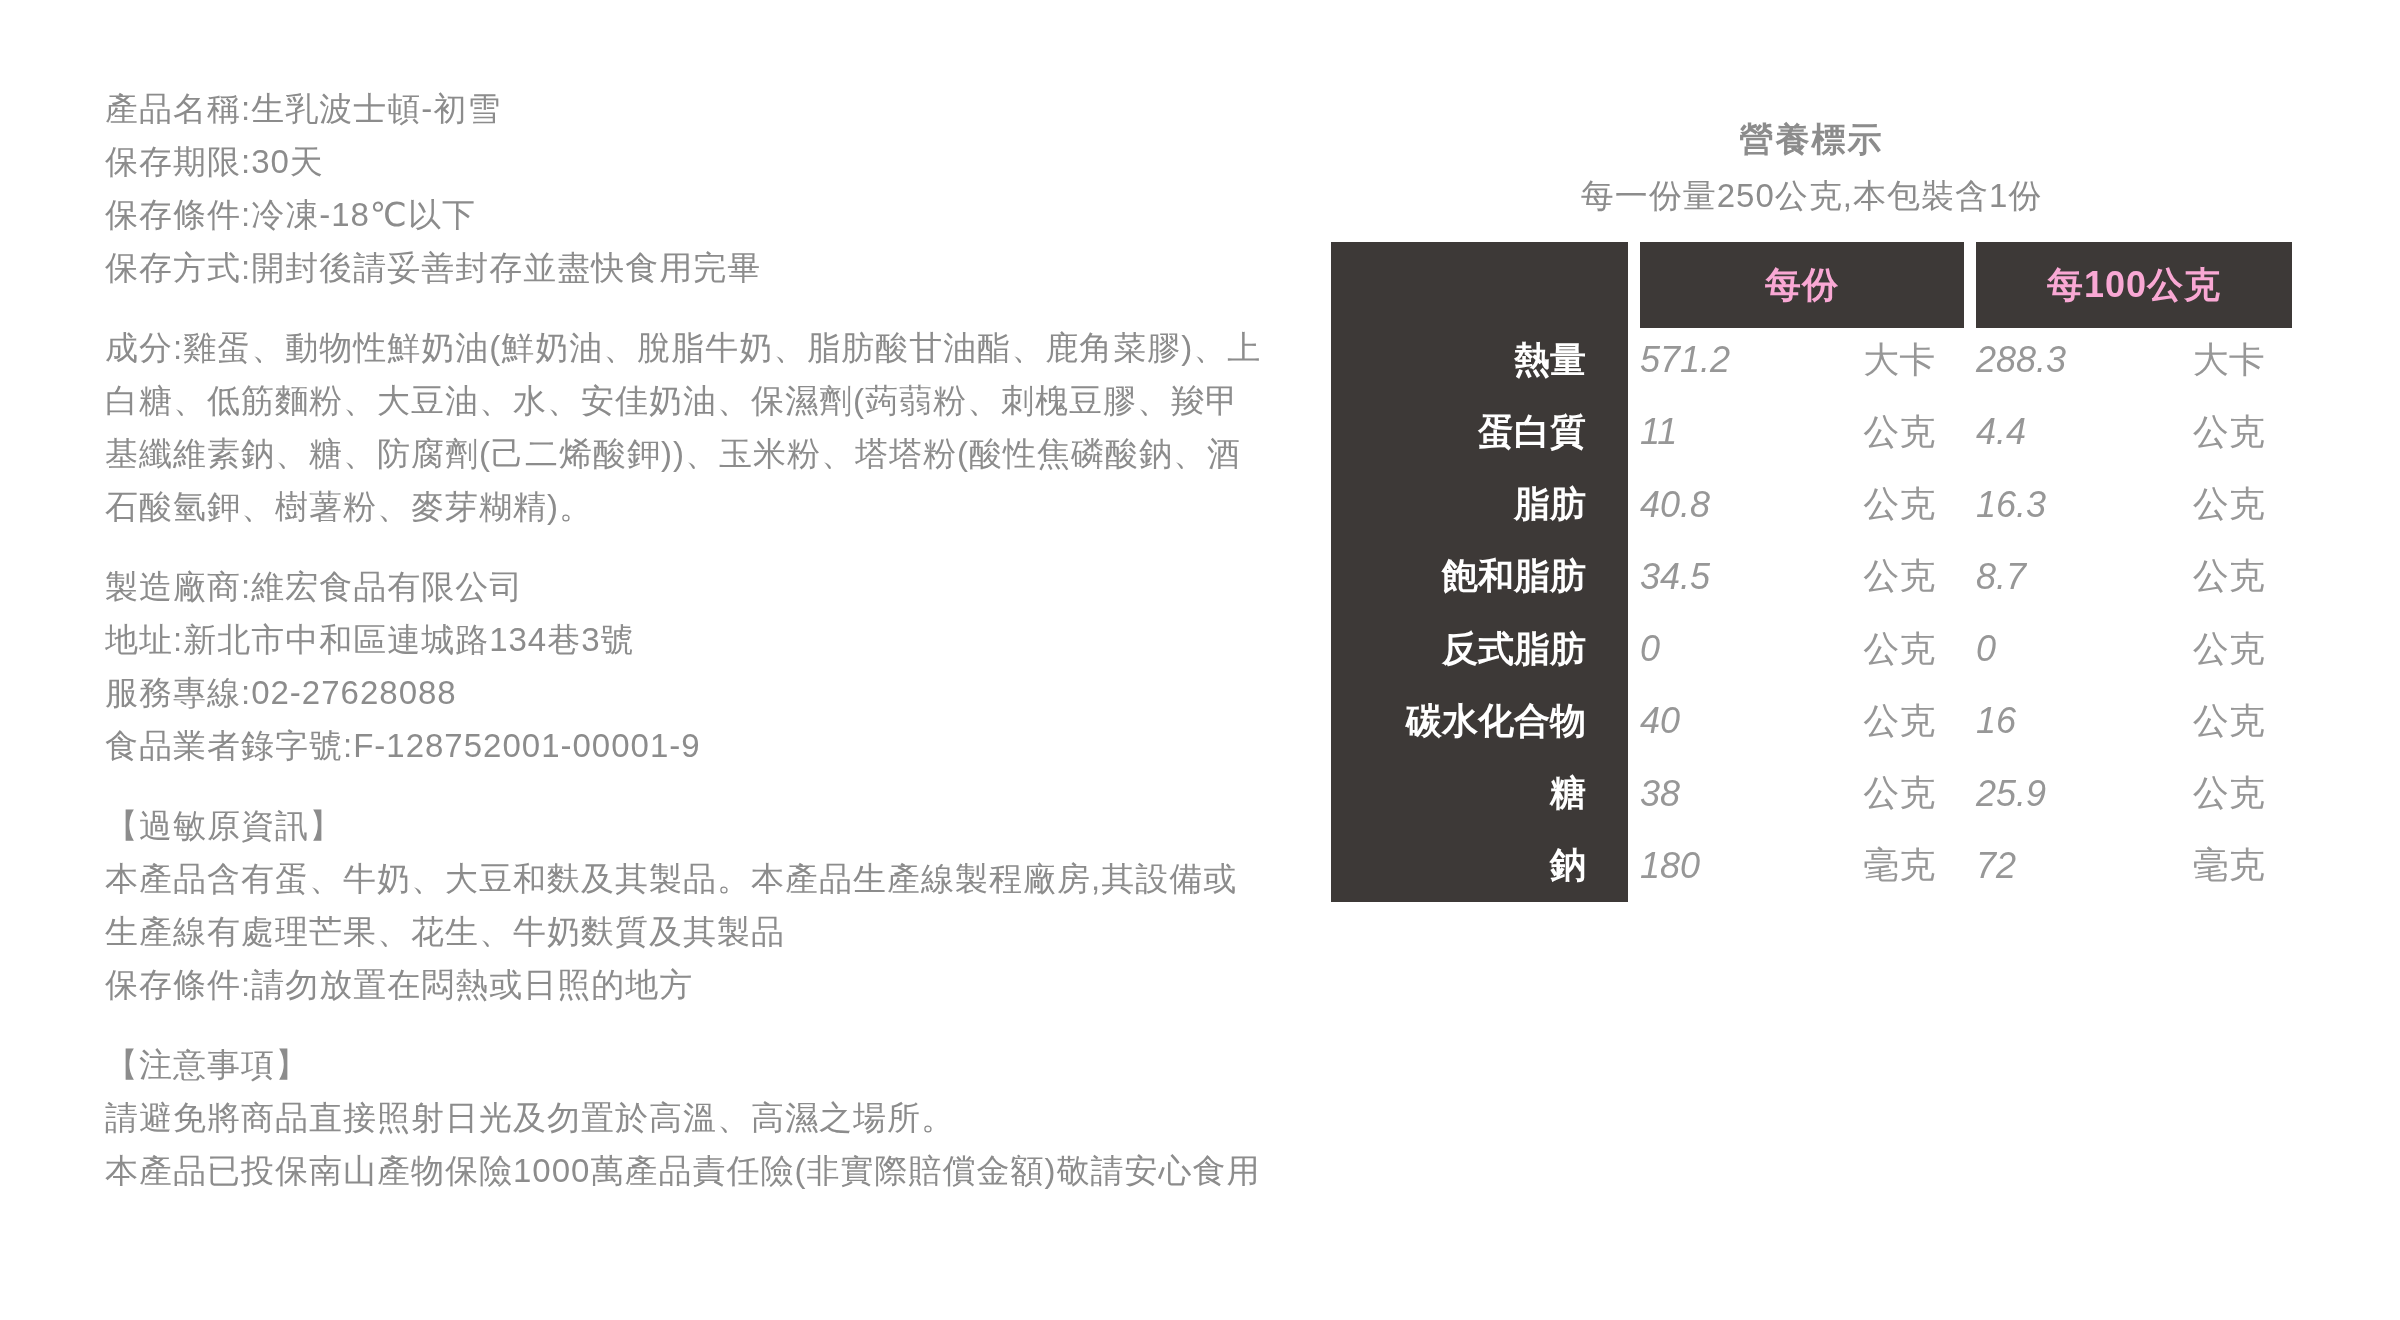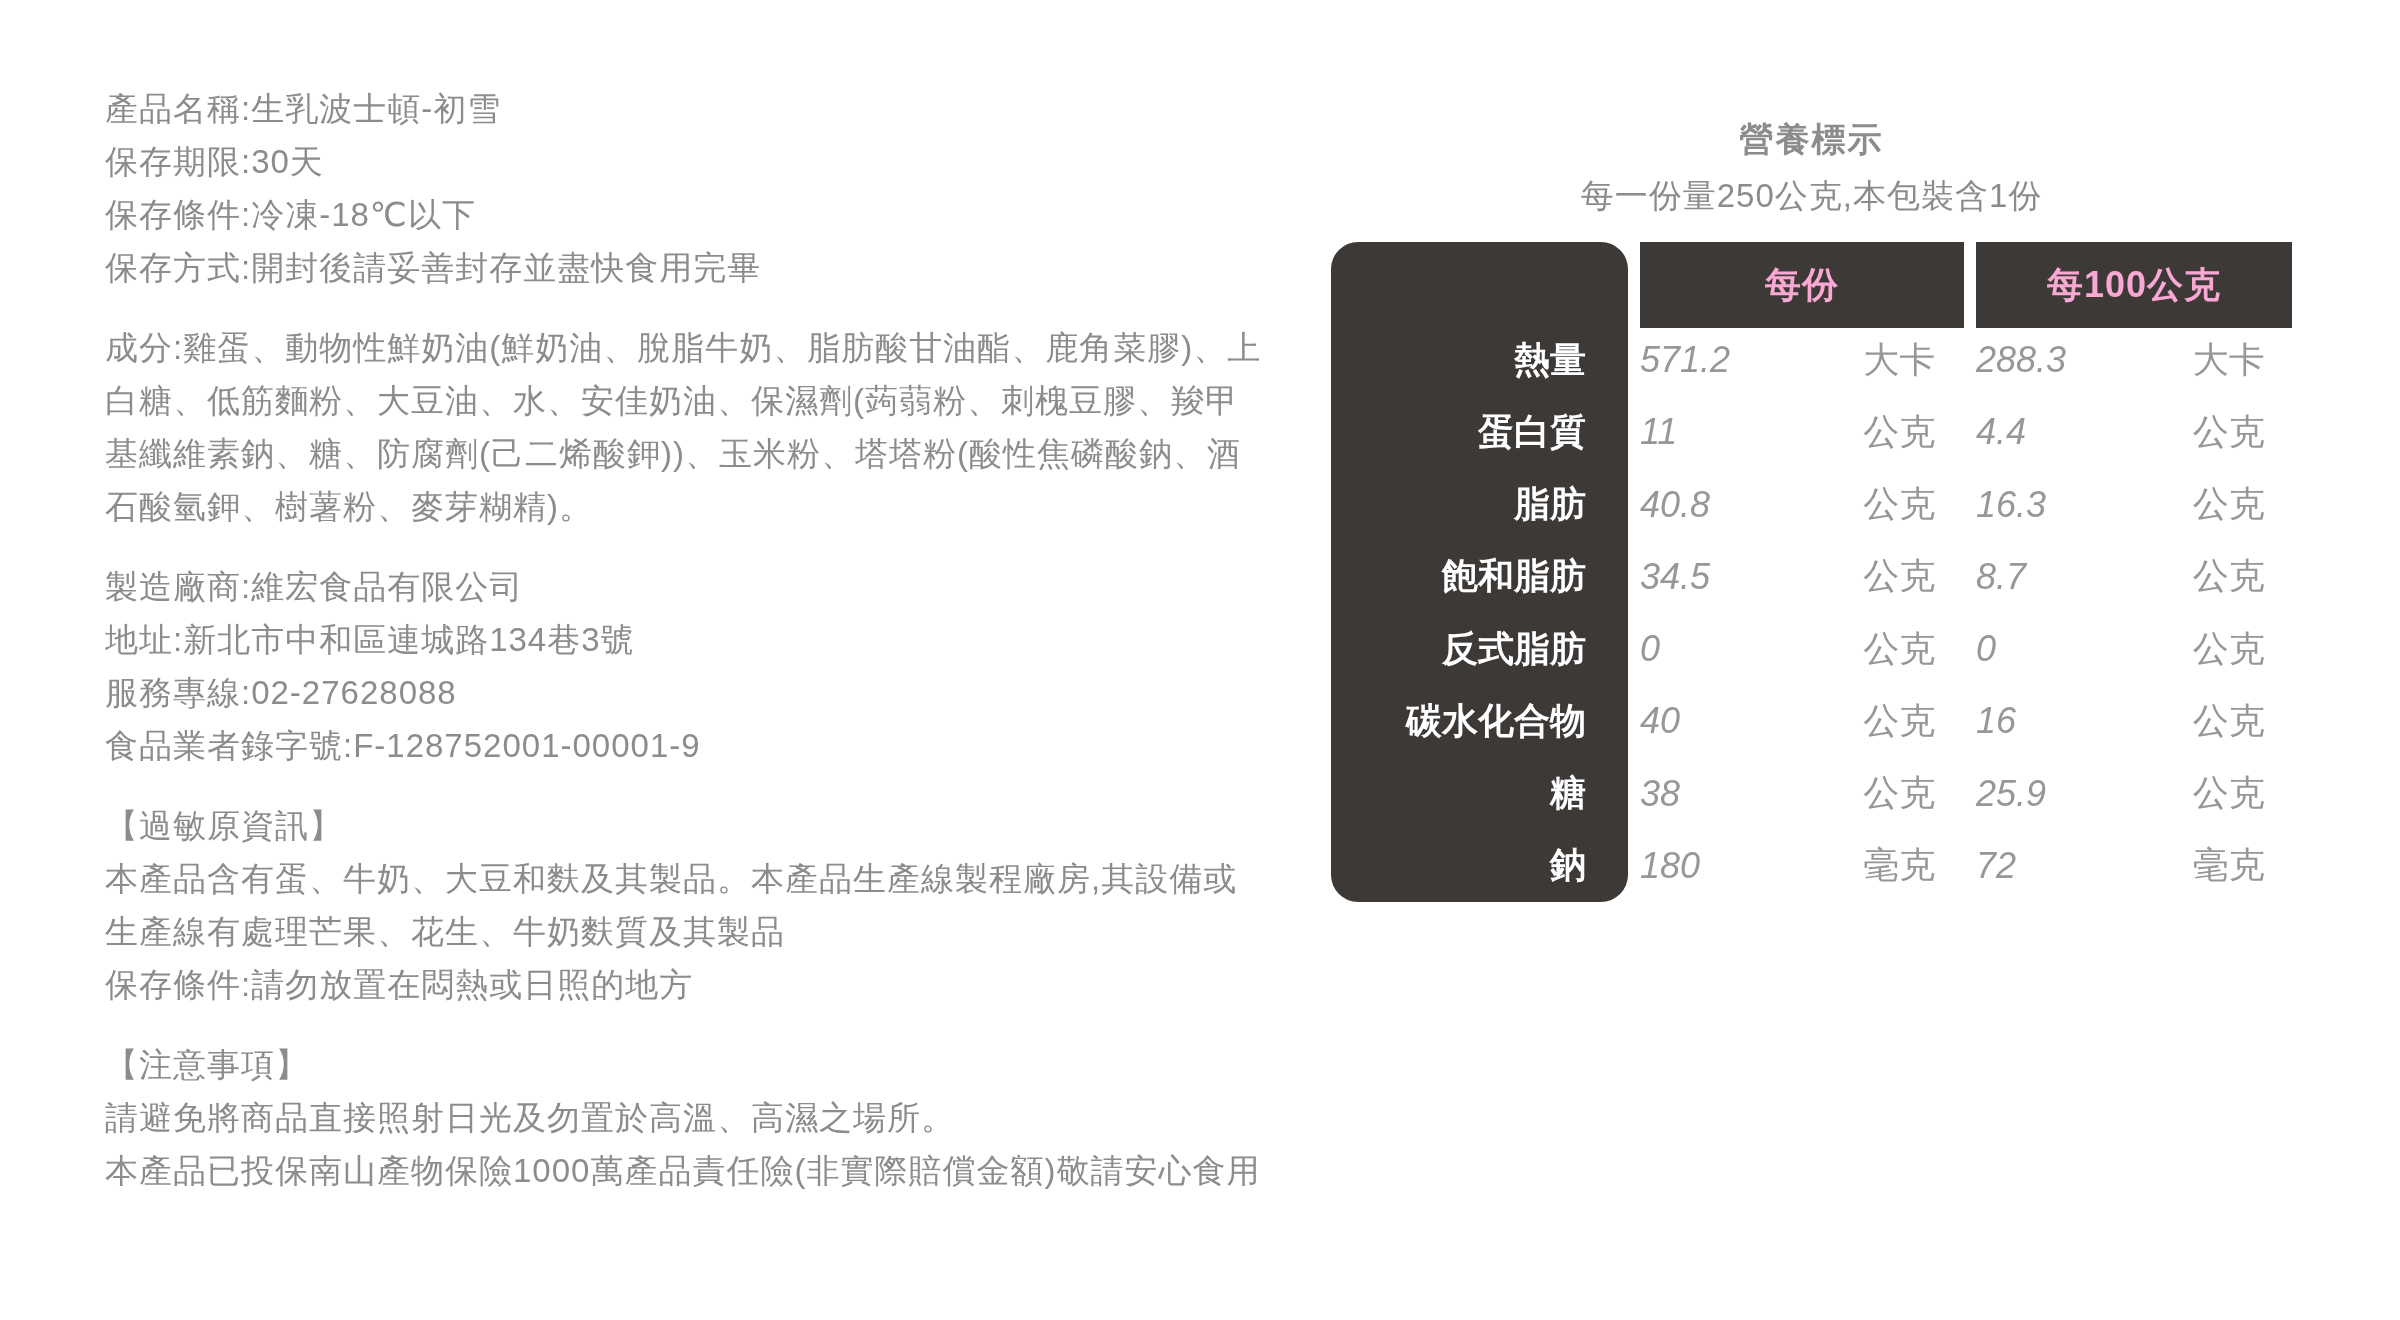--- a/index.html
+++ b/index.html
@@ -57,21 +57,20 @@
     width: 961px;
     height: 660px;
   }
   .label-col {
     position: absolute;
     left: 0; top: 0;
     width: 297px; height: 660px;
     background: #3d3937;
     display: flex;
     flex-direction: column;
-    border-radius: 27px;
   }
   .label-spacer { height: 82px; flex: none; }
   .label-cell {
     flex: 1;
     display: flex;
     align-items: center;
     justify-content: flex-end;
     padding-right: 42px;
     color: #ffffff;
     font-weight: bold;

